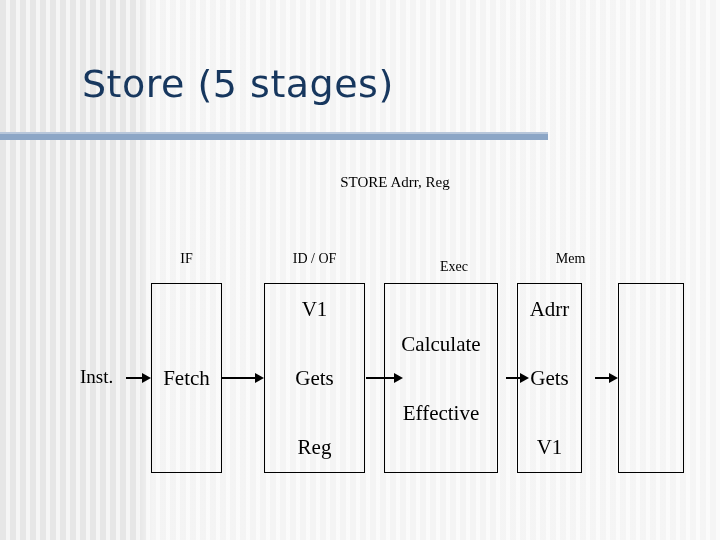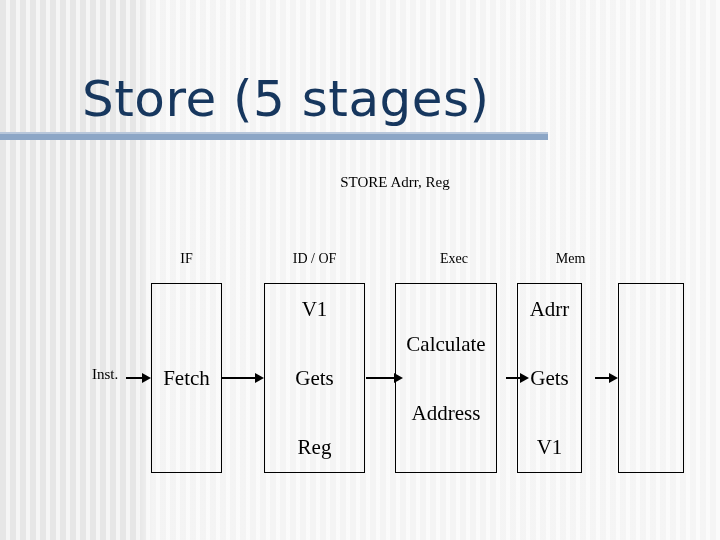--- a/index.html
+++ b/index.html
@@ -6,54 +6,54 @@
   .slide {
     position:relative; width:720px; height:540px; overflow:hidden;
     background-color:#f0f0f0;
     background-image:
       linear-gradient(to right, rgba(255,255,255,0) 0px, rgba(255,255,255,0) 138px,
                       rgba(255,255,255,0.55) 152px, rgba(255,255,255,0.6) 720px),
       repeating-linear-gradient(to right, #e6e6e6 0px, #e6e6e6 6px, #f5f5f5 6px, #f5f5f5 10px);
     font-family:"Liberation Serif", serif; color:#000;
   }
   .title {
-    position:absolute; left:82px; top:70px;
+    position:absolute; left:82px; top:62px;
     font-family:"DejaVu Sans","Liberation Sans",sans-serif;
-    font-size:50px; letter-spacing:0.5px; color:#17375e; white-space:nowrap;
+    font-size:38px; letter-spacing:0.5px; color:#17375e; white-space:nowrap;
   }
   .rule {
     position:absolute; left:0; top:132px; width:548px; height:8px;
     background:linear-gradient(to bottom, #b7c6da 0 2px, #8ca6c6 2px 100%);
   }
   .subtitle {
     position:absolute; left:280px; top:174px; width:230px;
     text-align:center; font-size:15px; white-space:nowrap;
   }
   .hdr { position:absolute; top:251px; font-size:14px; text-align:center; white-space:nowrap; }
   .box {
     position:absolute; top:283px; height:190px; box-sizing:border-box;
     border:1px solid #000; background:transparent;
     display:flex; flex-direction:column; justify-content:center; align-items:center;
     font-size:21px; line-height:28px; text-align:center;gap:41px;
   }
-  .inst { position:absolute; left:80px; top:366px; font-size:15px;padding-left:12px; }
+  .inst { position:absolute; left:80px; top:366px; font-size:19px; }
   .arrow { position:absolute; top:377px; height:2px; background:#000; }
   .arrow::after {
     content:""; position:absolute; right:-8px; top:-4px; width:0; height:0;
     border-left:9px solid #000; border-top:5px solid transparent; border-bottom:5px solid transparent;
   }
   
   .h-if   { left:151px; width:71px; }
   .h-idof { left:264px; width:101px; }
-  .h-exec { left:403px; width:102px; }
+  .h-exec { left:403px; width:102px;margin-top:8px; }
   .h-mem  { left:538px; width:65px; }
   .h-wb   { left:612px; width:66px; }
   .b-if   { left:151px; width:71px; }
   .b-idof { left:264px; width:101px; }
-  .b-exec { left:395px; width:102px; }
+  .b-exec { left:384px; width:114px; }
   .b-mem  { left:517px; width:65px; }
   .b-wb   { left:618px; width:66px; }
   .a-inst { left:126px; width:17px; }
   .a-1    { left:222px; width:34px; }
   .a-2    { left:366px; width:29px; }
   .a-3    { left:506px; width:15px; }
   .a-4    { left:595px; width:15px; }
 </style>
 </head>
 <body>
@@ -83,21 +83,21 @@
   </div>
 
   <div class="box b-idof">
     <span>V1</span>
     <span>Gets</span>
     <span>Reg</span>
   </div>
 
   <div class="box b-exec">
     <span>Calculate</span>
-    <span>Address</span>
+    <span>Effective</span>
   </div>
 
   <div class="box b-mem">
     <span>Adrr</span>
     <span>Gets</span>
     <span>V1</span>
   </div>
 
   <div class="box b-wb"></div>
 

